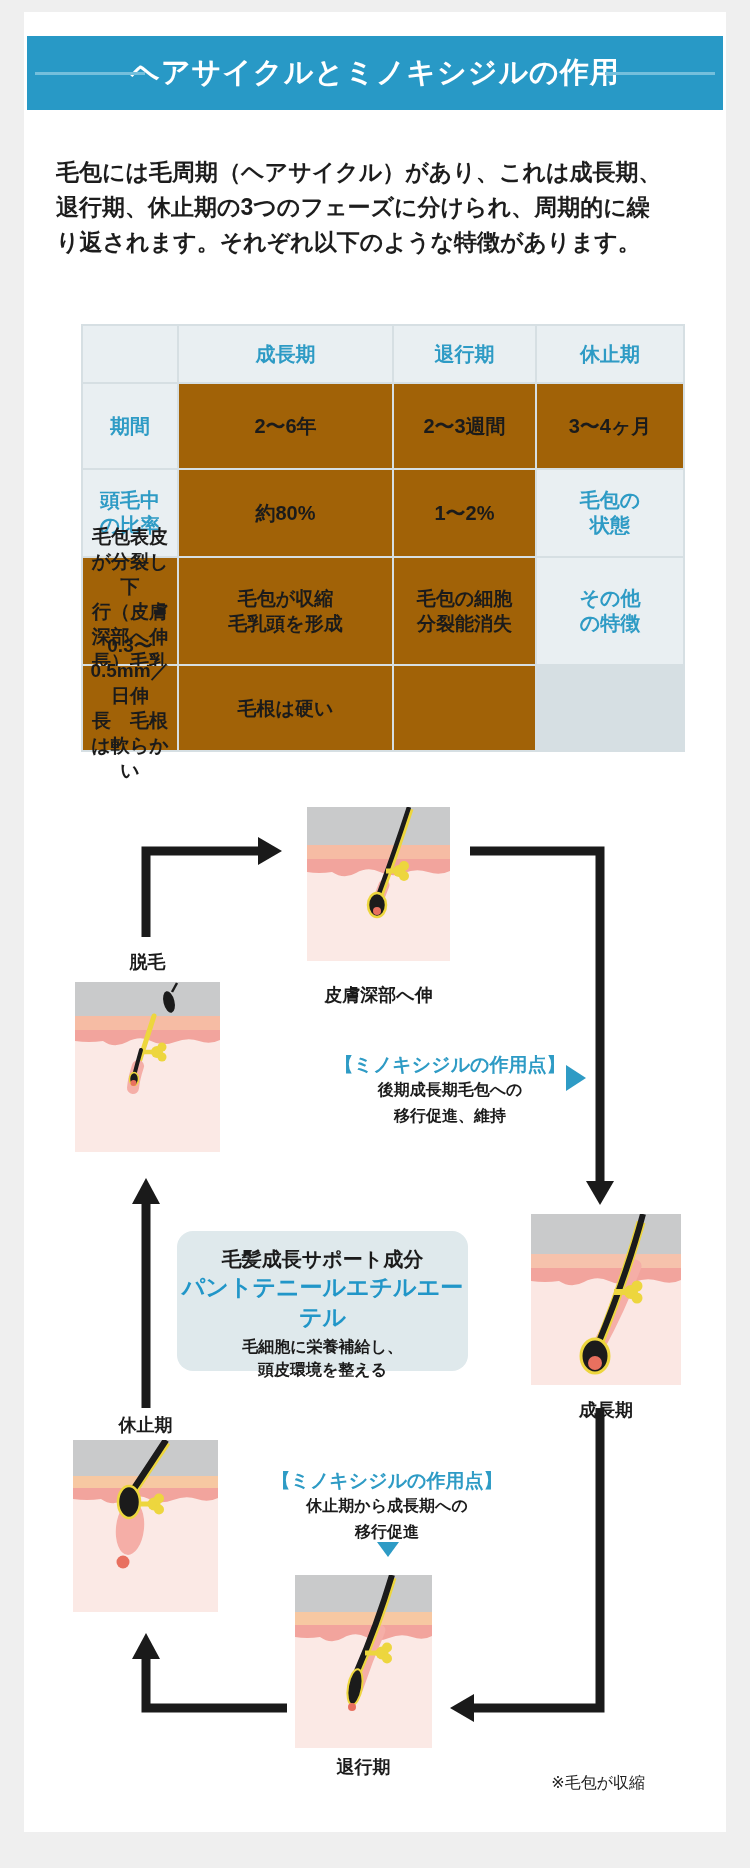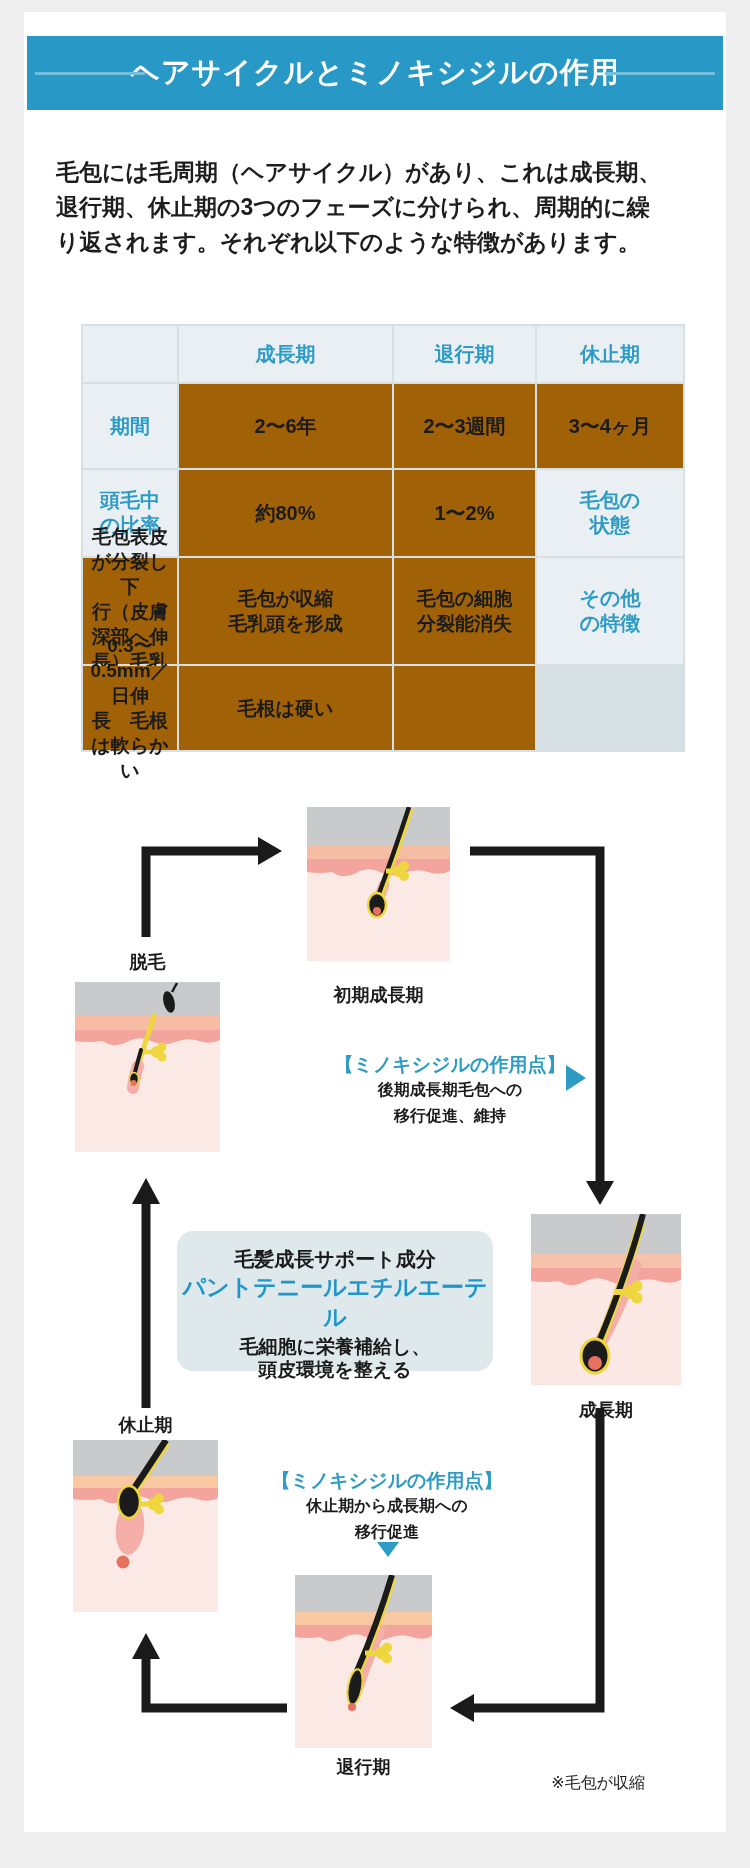--- a/index.html
+++ b/index.html
@@ -35,25 +35,25 @@
   .arrows { position:absolute; left:0; top:0; width:702px; height:1042px; }
 
   .ann { position:absolute; text-align:center; }
   .ann-head { color:#2E9BC5; font-size:19px; font-weight:700; line-height:25px;margin-top:6px; }
   .ann-body { color:#1b1b1b; font-size:16px; font-weight:700; line-height:26px; white-space:pre-line; }
   .tri-right { position:absolute; width:0; height:0; border-top:13px solid transparent;
                border-bottom:13px solid transparent; border-left:20px solid #2E9BC5; }
   .tri-down { position:absolute; width:0; height:0; border-left:11px solid transparent;
               border-right:11px solid transparent; border-top:15px solid #2E9BC5; }
 
-  .support-box { position:absolute; left:153px; top:441px; width:316px; height:140px;
+  .support-box { position:absolute; left:153px; top:441px; width:291px; height:140px;
                  background:#DFE9EC; border-radius:16px; text-align:center; padding-top:15px; }
   .sb1 { font-size:20px; font-weight:700; color:#1b1b1b; line-height:26px; }
   .sb2 { font-size:23px; font-weight:700; color:#2196C8; line-height:30px; }
-  .sb3 { font-size:19px; font-weight:700; color:#1b1b1b; line-height:23px; margin-top:3px; white-space:pre-line; }
+  .sb3 { font-size:16px; font-weight:700; color:#1b1b1b; line-height:23px; margin-top:3px; white-space:pre-line; }
 
   .note { position:absolute; right:81px; top:983px; font-size:16px; color:#222222; }
 </style>
 </head>
 <body>
 
 <div class="page">
   <div class="card">
 
     <div class="banner">
@@ -150,21 +150,21 @@
         <path d="M102,0 Q88,43 70,92" stroke="#1B1B1B" stroke-width="4.5" fill="none"></path>
         <ellipse cx="70" cy="98" rx="9" ry="12" fill="#1B1B1B" stroke="#EDD63E" stroke-width="2.5"></ellipse>
         <circle cx="70" cy="104" r="4" fill="#E8705F"></circle>
         <line x1="79" y1="64" x2="88" y2="64" stroke="#EDD63E" stroke-width="5"></line>
         <g fill="#EDD63E">
           <circle cx="92" cy="64" r="6"></circle>
             <circle cx="97" cy="59" r="5"></circle>
             <circle cx="97" cy="69" r="5"></circle>
         </g>
       </svg>
-      <div class="stage-label" style="left:283px;top:193px;width:143px;">初期成長期</div>
+      <div class="stage-label" style="left:283px;top:193px;width:143px;">皮膚深部へ伸</div>
 
       <svg class="illo" style="left:507px;top:424px;" width="150" height="171" viewBox="0 0 150 171" xmlns="http://www.w3.org/2000/svg">
         <rect x="0" y="0" width="150" height="171" fill="#FBE7E3"></rect>
         <rect x="0" y="0" width="150" height="40" fill="#C9CACB"></rect>
         <rect x="0" y="40" width="150" height="14" fill="#F6C2AC"></rect>
         <path d="M0,54 H150 V66 Q140,71 128,67 T103,68 T78,67 T53,68 T28,67 Q14,69 0,67 Z" fill="#F2A49D"></path>
         <path d="M104,52 Q88,95 67,133" stroke="#F5AEA7" stroke-width="13" fill="none" stroke-linecap="round"></path>
         <path d="M110,8 Q94,65 66,135" stroke="#EDD63E" stroke-width="9" fill="none"></path>
         <path d="M112,0 Q96,60 67,130" stroke="#1B1B1B" stroke-width="6" fill="none"></path>
         <ellipse cx="64" cy="142" rx="14" ry="17" fill="#1B1B1B" stroke="#EDD63E" stroke-width="3"></ellipse>

